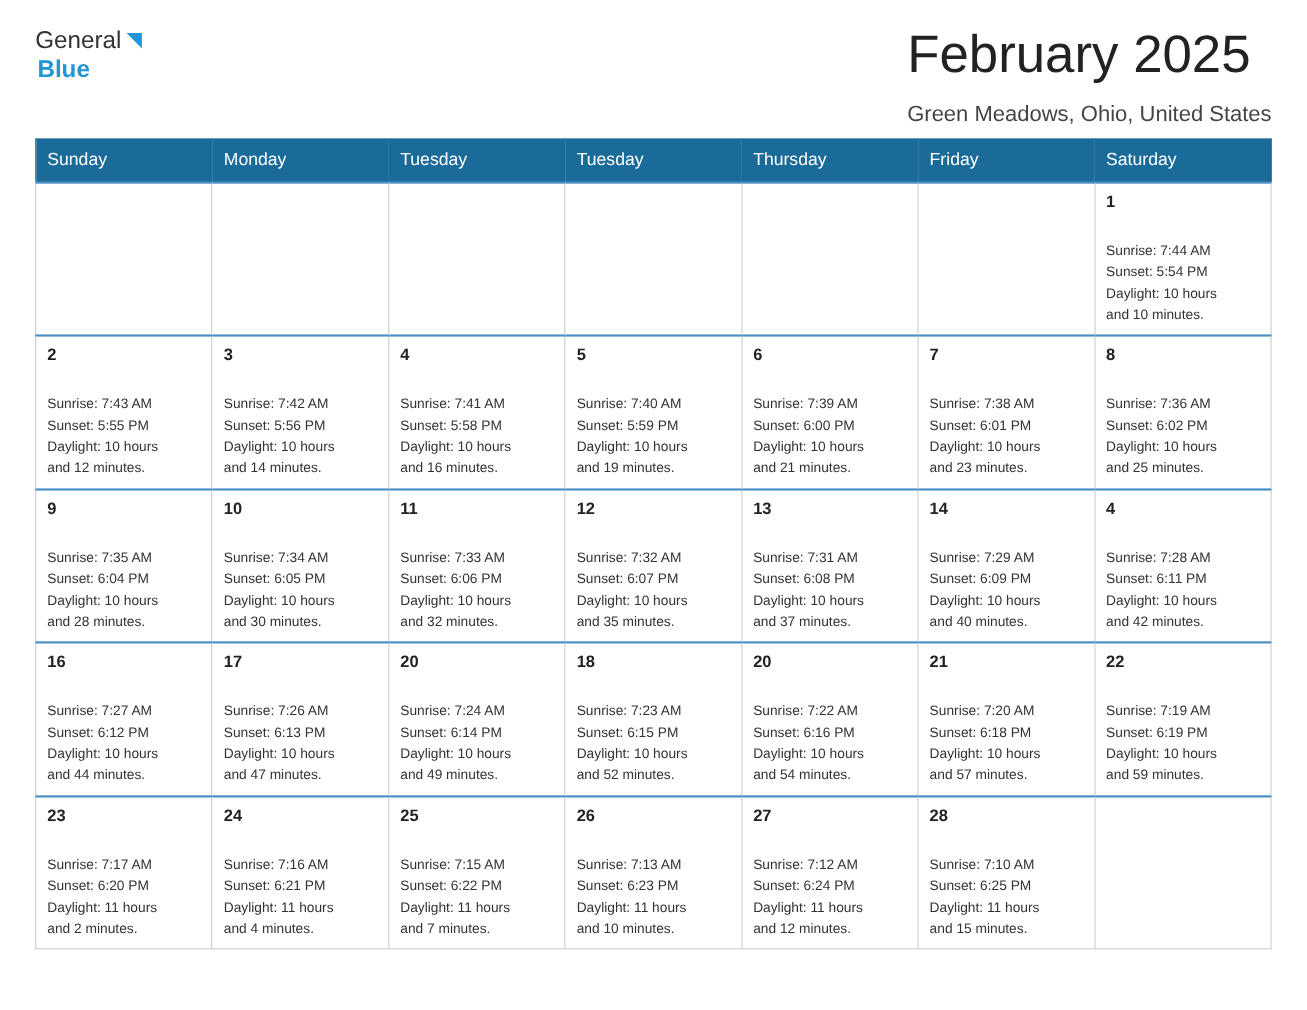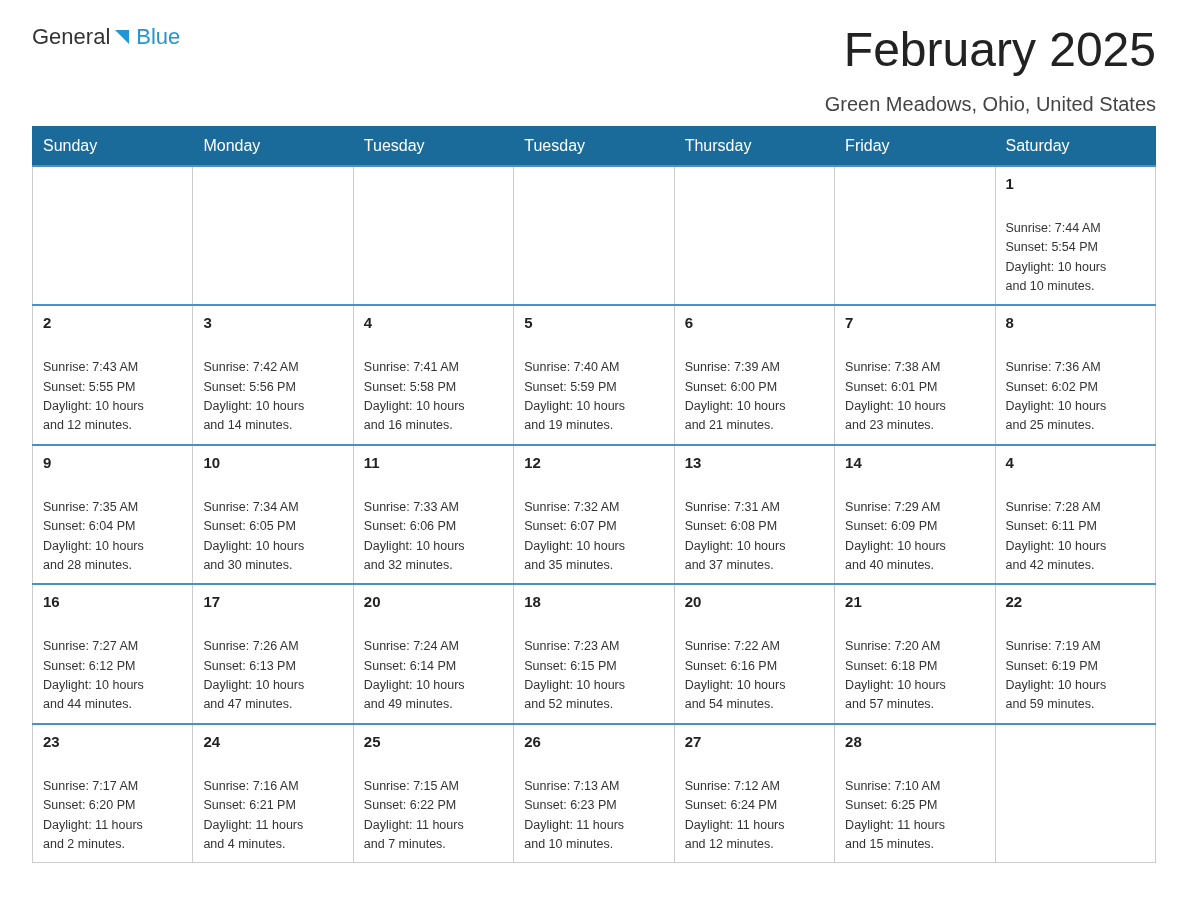--- a/index.html
+++ b/index.html
@@ -11,24 +11,24 @@
       min-height: 918px;
     }
     .header {
       display: flex;
       justify-content: space-between;
       align-items: flex-start;
       margin-bottom: 10px;
     }
     .logo {
       display: flex;
+      flex-direction: column;
       align-items: flex-start;
     }
     .title-block {
-      text-align: right;
     }
     .title-block h1 {
       font-size: 48px;
       font-weight: normal;
       color: #222;
       line-height: 1.1;
     }
     .title-block .subtitle {
       font-size: 20px;
       color: #444;
@@ -80,21 +80,21 @@
       display: flex;
       align-items: center;
     }
     .logo-general {
       font-size: 22px;
       color: #333;
       font-weight: normal;
     }
     .logo-blue-part {
       color: #2196d3;
-      font-weight: normal;
+      font-weight: bold;
       font-size: 22px;
     }
   </style>
 </head>
 <body>
 
 <div class="header">
   <div class="logo">
     <div class="logo-svg">
       <span class="logo-general">General</span>

